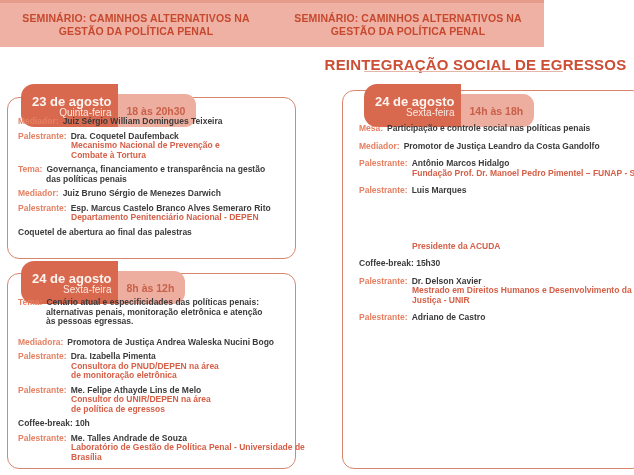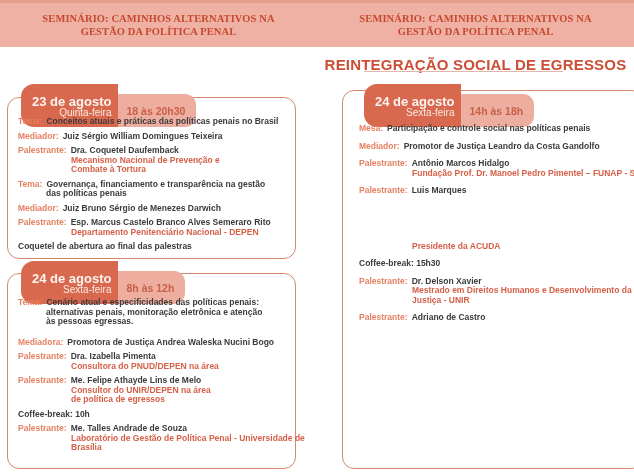--- a/index.html
+++ b/index.html
@@ -2,24 +2,23 @@
 <html><head>
 <meta charset="utf-8">
 <style>
   html,body{margin:0;padding:0;background:#ffffff;}
   #page{
     position:relative;width:634px;height:475px;overflow:hidden;background:#ffffff;
     font-family:"Liberation Sans","DejaVu Sans",sans-serif;
   }
   
   .banner{
-    position:absolute;left:0;top:0;width:634px;height:44px;
+    position:absolute;left:0;top:0;width:544px;height:44px;
     background:#efb1a3;border-top:3px solid #e69c8b;
     display:flex;
-    font-family:Liberation Serif, serif;
   }
   .banner-title{
     width:317px;text-align:center;padding-top:9px;
     font-size:10.5px;font-weight:bold;color:#c6492f;line-height:13px;
     letter-spacing:.1px;
   }
   
   .subtitle{
     position:absolute;left:317px;top:56px;width:317px;text-align:center;
     font-size:15px;font-weight:bold;color:#cc4e35;letter-spacing:.2px;
@@ -110,23 +109,20 @@
       <div class="badge-date">24 de agosto</div>
       <div class="badge-day">Sexta-feira</div>
     </div>
     <div class="badge-light">
       <div class="badge-time">14h às 18h</div>
     </div>
   </div>
 
   <div class="content" id="c-left1">
       <div class="entry">
-        <div class="eline"><span class="elabel">Tema:</span><span>Conceitos atuais e práticas das políticas penais no Brasil</span></div>
-      </div>
-      <div class="entry">
         <div class="eline"><span class="elabel">Mediador:</span><span>Juiz Sérgio William Domingues Teixeira</span></div>
       </div>
       <div class="entry">
         <div class="eline"><span class="elabel">Palestrante:</span><span>Dra. Coquetel Daufemback</span></div>
         <div class="esub" style="padding-left: 53px;">Mecanismo Nacional de Prevenção e</div>
         <div class="esub" style="padding-left: 53px;">Combate à Tortura</div>
       </div>
       <div class="entry">
         <div class="eline"><span class="elabel">Tema:</span><span>Governança, financiamento e transparência na gestão</span></div>
         <div class="eline" style="padding-left: 28px;">das políticas penais</div>
@@ -145,20 +141,21 @@
         <div class="eline"><span class="elabel">Tema:</span><span>Cenário atual e especificidades das políticas penais:</span></div>
         <div class="eline" style="padding-left: 28px;">alternativas penais, monitoração eletrônica e atenção</div>
         <div class="eline" style="padding-left: 28px;">às pessoas egressas.</div>
       </div>
       <div class="entry">
         <div class="eline"><span class="elabel">Mediadora:</span><span>Promotora de Justiça Andrea Waleska Nucini Bogo</span></div>
       </div>
       <div class="entry">
         <div class="eline"><span class="elabel">Palestrante:</span><span>Dra. Izabella Pimenta</span></div>
         <div class="esub" style="padding-left: 53px;">Consultora do PNUD/DEPEN na área</div>
+        <div class="esub" style="padding-left: 53px;">de monitoração eletrônica</div>
       </div>
       <div class="entry">
         <div class="eline"><span class="elabel">Palestrante:</span><span>Me. Felipe Athayde Lins de Melo</span></div>
         <div class="esub" style="padding-left: 53px;">Consultor do UNIR/DEPEN na área</div>
         <div class="esub" style="padding-left: 53px;">de política de egressos</div>
       </div>
       <div class="entry note">Coffee-break: 10h</div>
       <div class="entry">
         <div class="eline"><span class="elabel">Palestrante:</span><span>Me. Talles Andrade de Souza</span></div>
         <div class="esub" style="padding-left: 53px;">Laboratório de Gestão de Política Penal - Universidade de</div>

